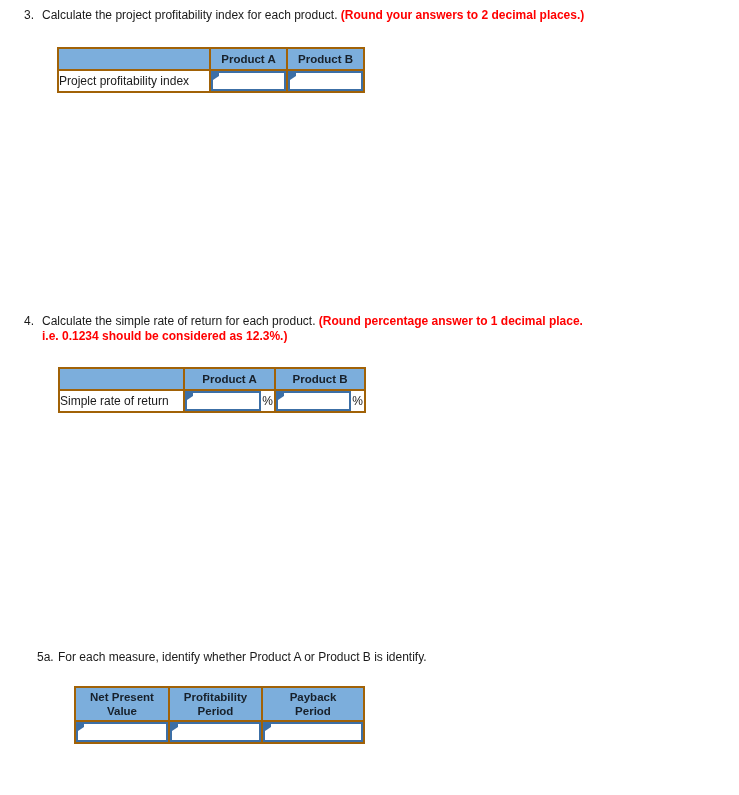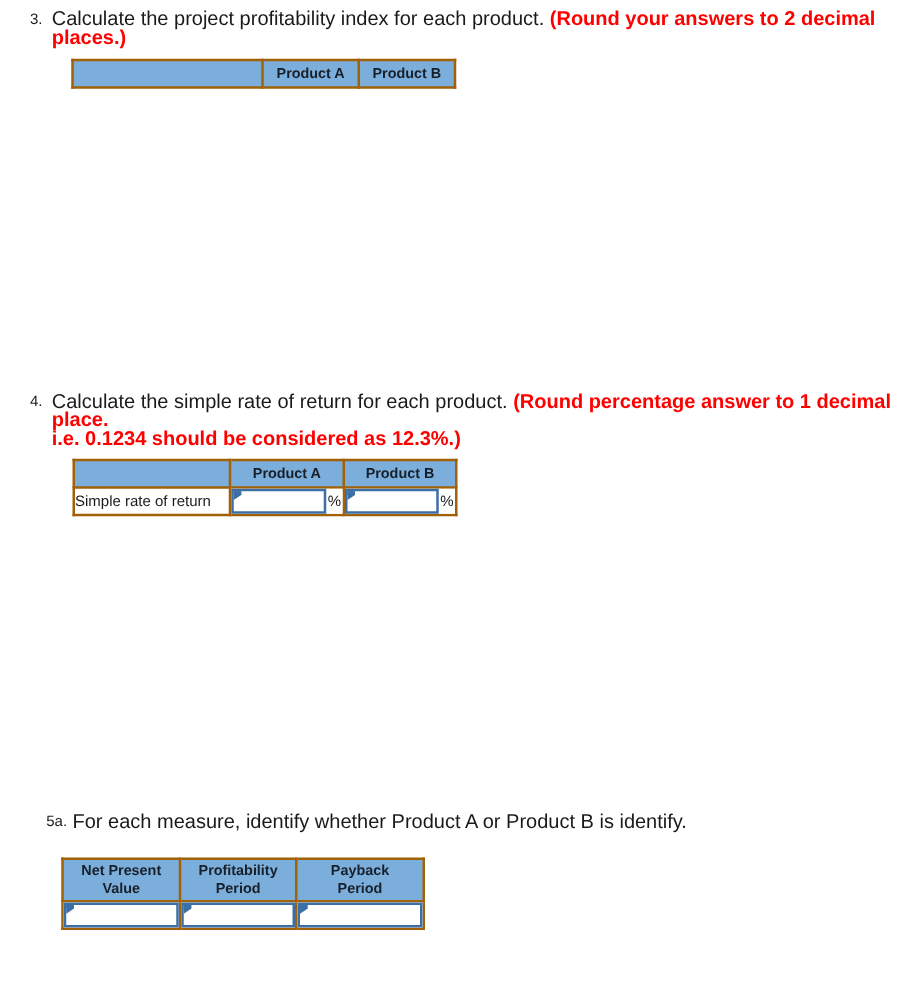--- a/index.html
+++ b/index.html
@@ -27,21 +27,21 @@
   }
 
   .q-num {
     font-size: 12px;
     color: #1a1a1a;
     white-space: nowrap;
     line-height: 15px;
   }
 
   .q-text {
-    font-size: 16px;
+    font-size: 12px;
     color: #1a1a1a;
     line-height: 15px;
   }
 
   .q-note {
     color: #ff0000;
     font-weight: bold;
   }
 
   
@@ -133,21 +133,21 @@
   }
 
   
   #q3-block { left: 24px; top: 8px; }
   #q3-table { position: absolute; left: 57px; top: 47px; width: 306px; }
 
   #q4-block { left: 24px; top: 314px; }
   #q4-table { position: absolute; left: 58px; top: 367px; width: 308px; }
 
   #q5a-block { left: 37px; top: 650px; }
-  #q5a-table { position: absolute; left: 49px; top: 686px; width: 281px; border-radius: 15px; }
+  #q5a-table { position: absolute; left: 74px; top: 686px; width: 281px; border-radius: 15px; }
 
   .num-w { display: inline-block; width: 18px; }
   .num-w-wide { display: inline-block; width: 21px; }
 </style>
 </head>
 <body>
 
 <div class="question-block" id="q3-block">
   <div class="q-row">
     <span class="q-num num-w">3.</span>
@@ -157,20 +157,33 @@
     </span>
   </div>
 </div>
 
 <table class="xl-table" id="q3-table">
   <tbody>
       <tr>
     <td class="hdr blank" style="width:152px;"></td>
     <td class="hdr" style="width:77px;">Product A</td>
     <td class="hdr" style="width:77px;">Product B</td>
+  </tr>
+  <tr>
+    <td class="rowlabel">Project profitability index</td>
+    <td class="inputcell">
+      <div class="cell-flex">
+        <div class="answer-box"></div>
+      </div>
+    </td>
+    <td class="inputcell">
+      <div class="cell-flex">
+        <div class="answer-box"></div>
+      </div>
+    </td>
   </tr>
 </tbody>
   </table>
 
 <div class="question-block" id="q4-block">
   <div class="q-row">
     <span class="q-num num-w">4.</span>
     <span class="q-text">
       <span>Calculate the simple rate of return for each product.</span>
       <span class="q-note">(Round percentage answer to 1 decimal place.</span><br>

